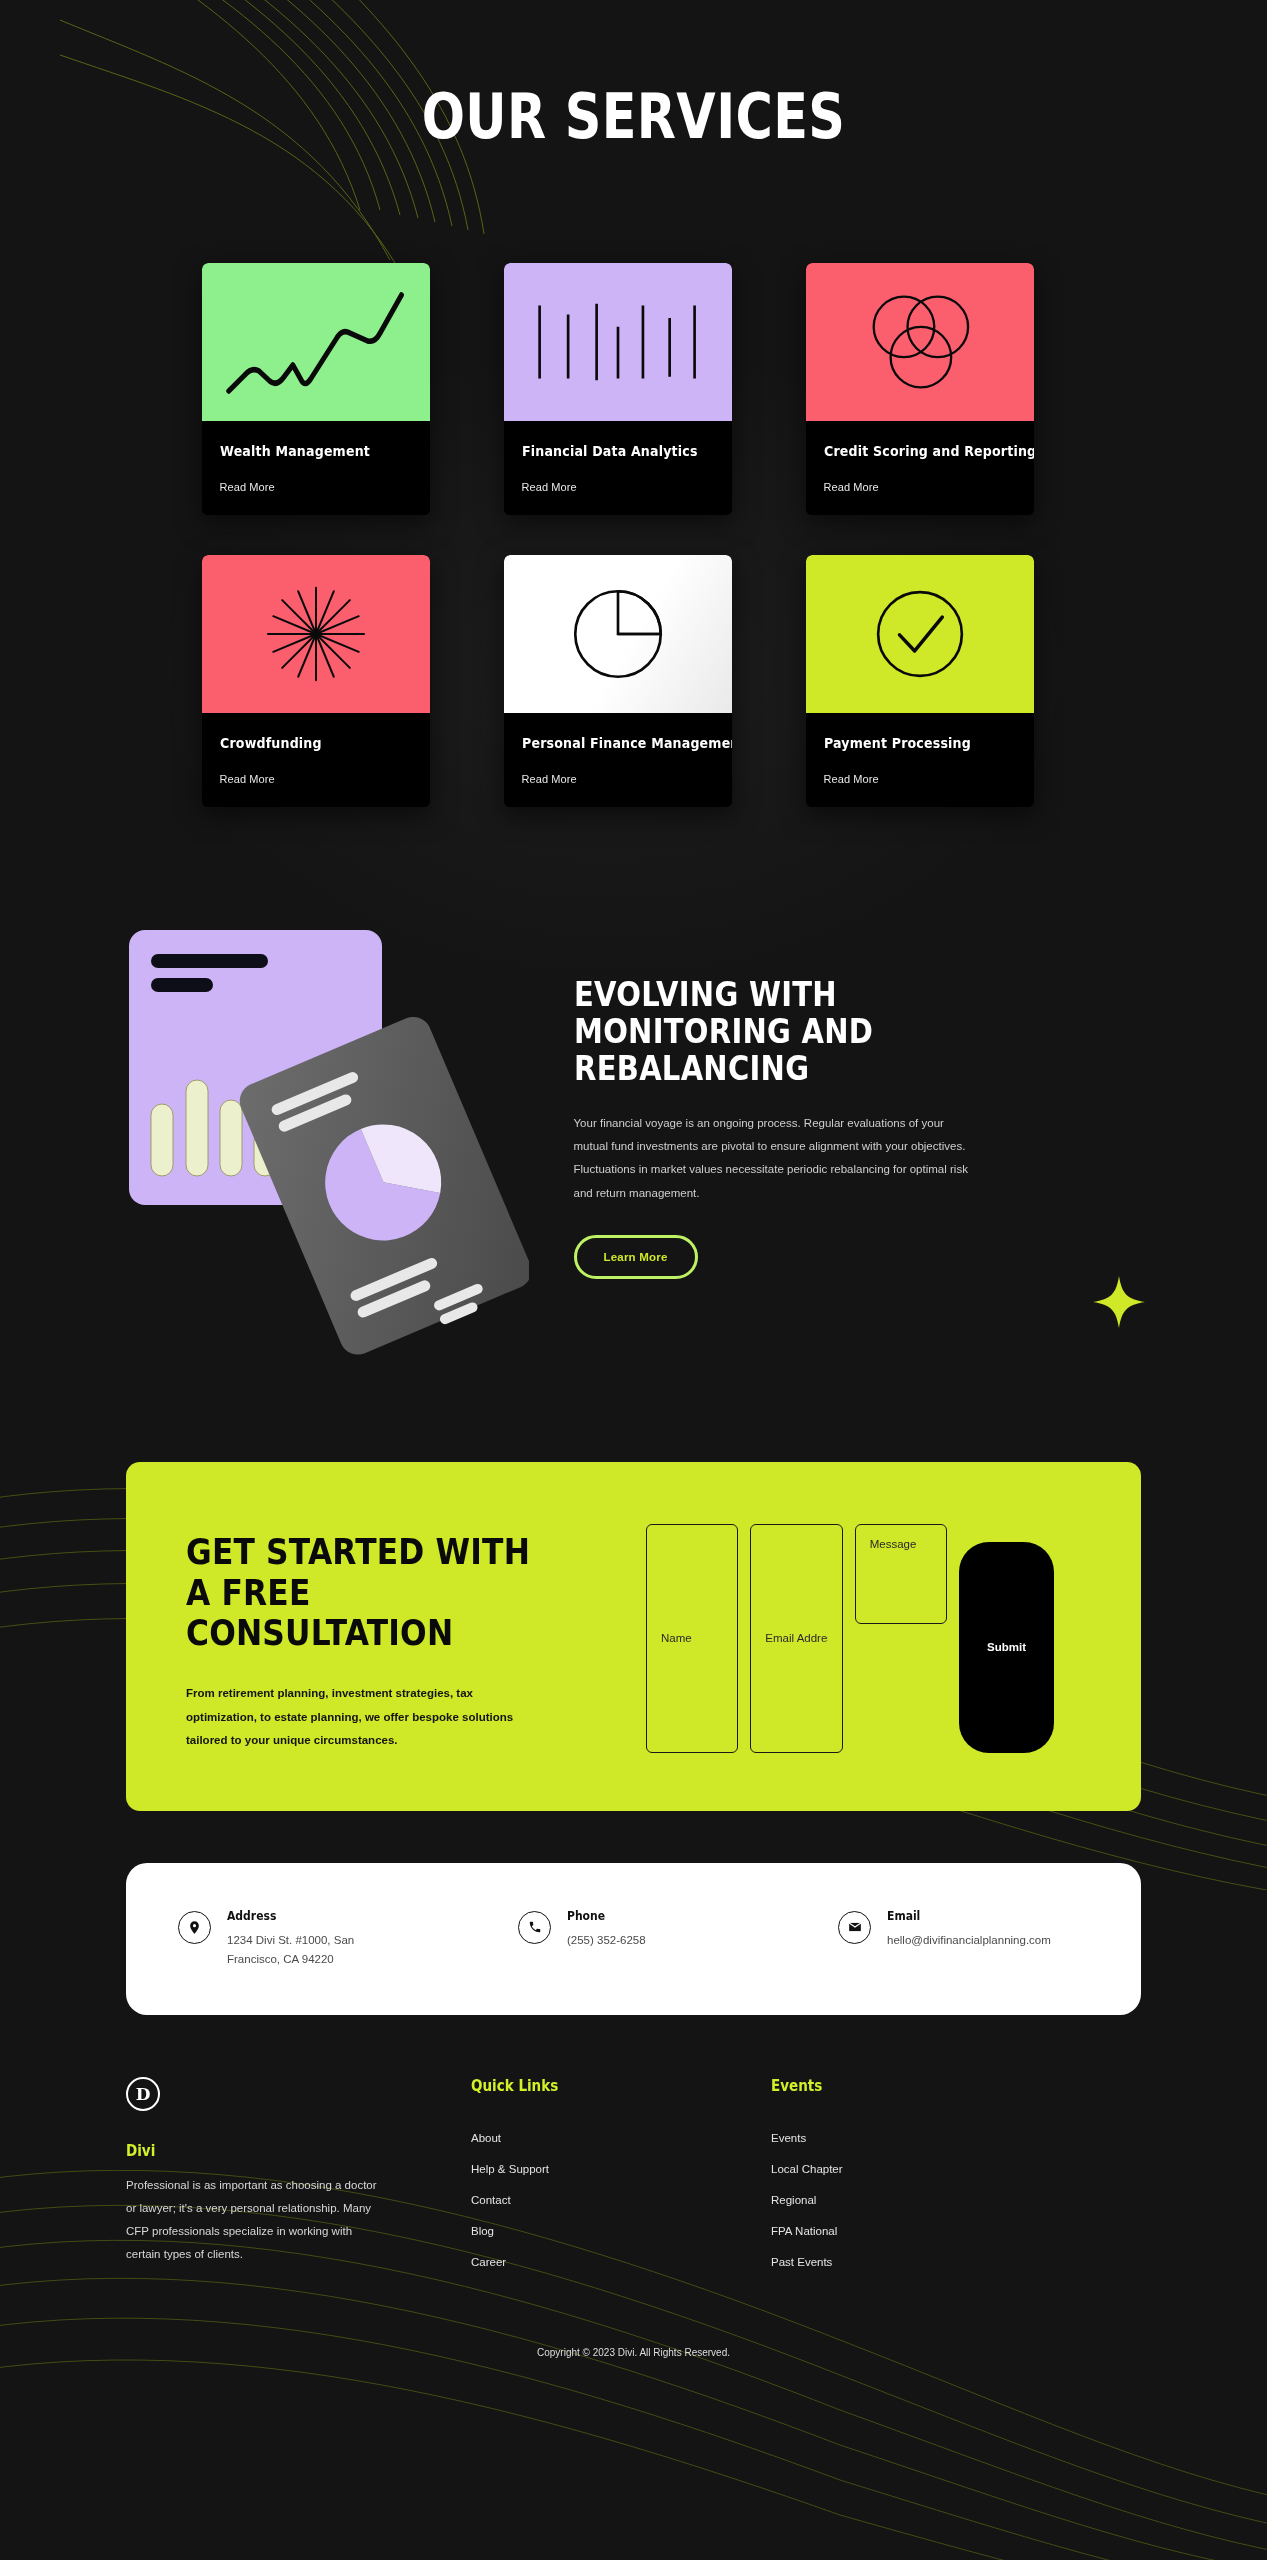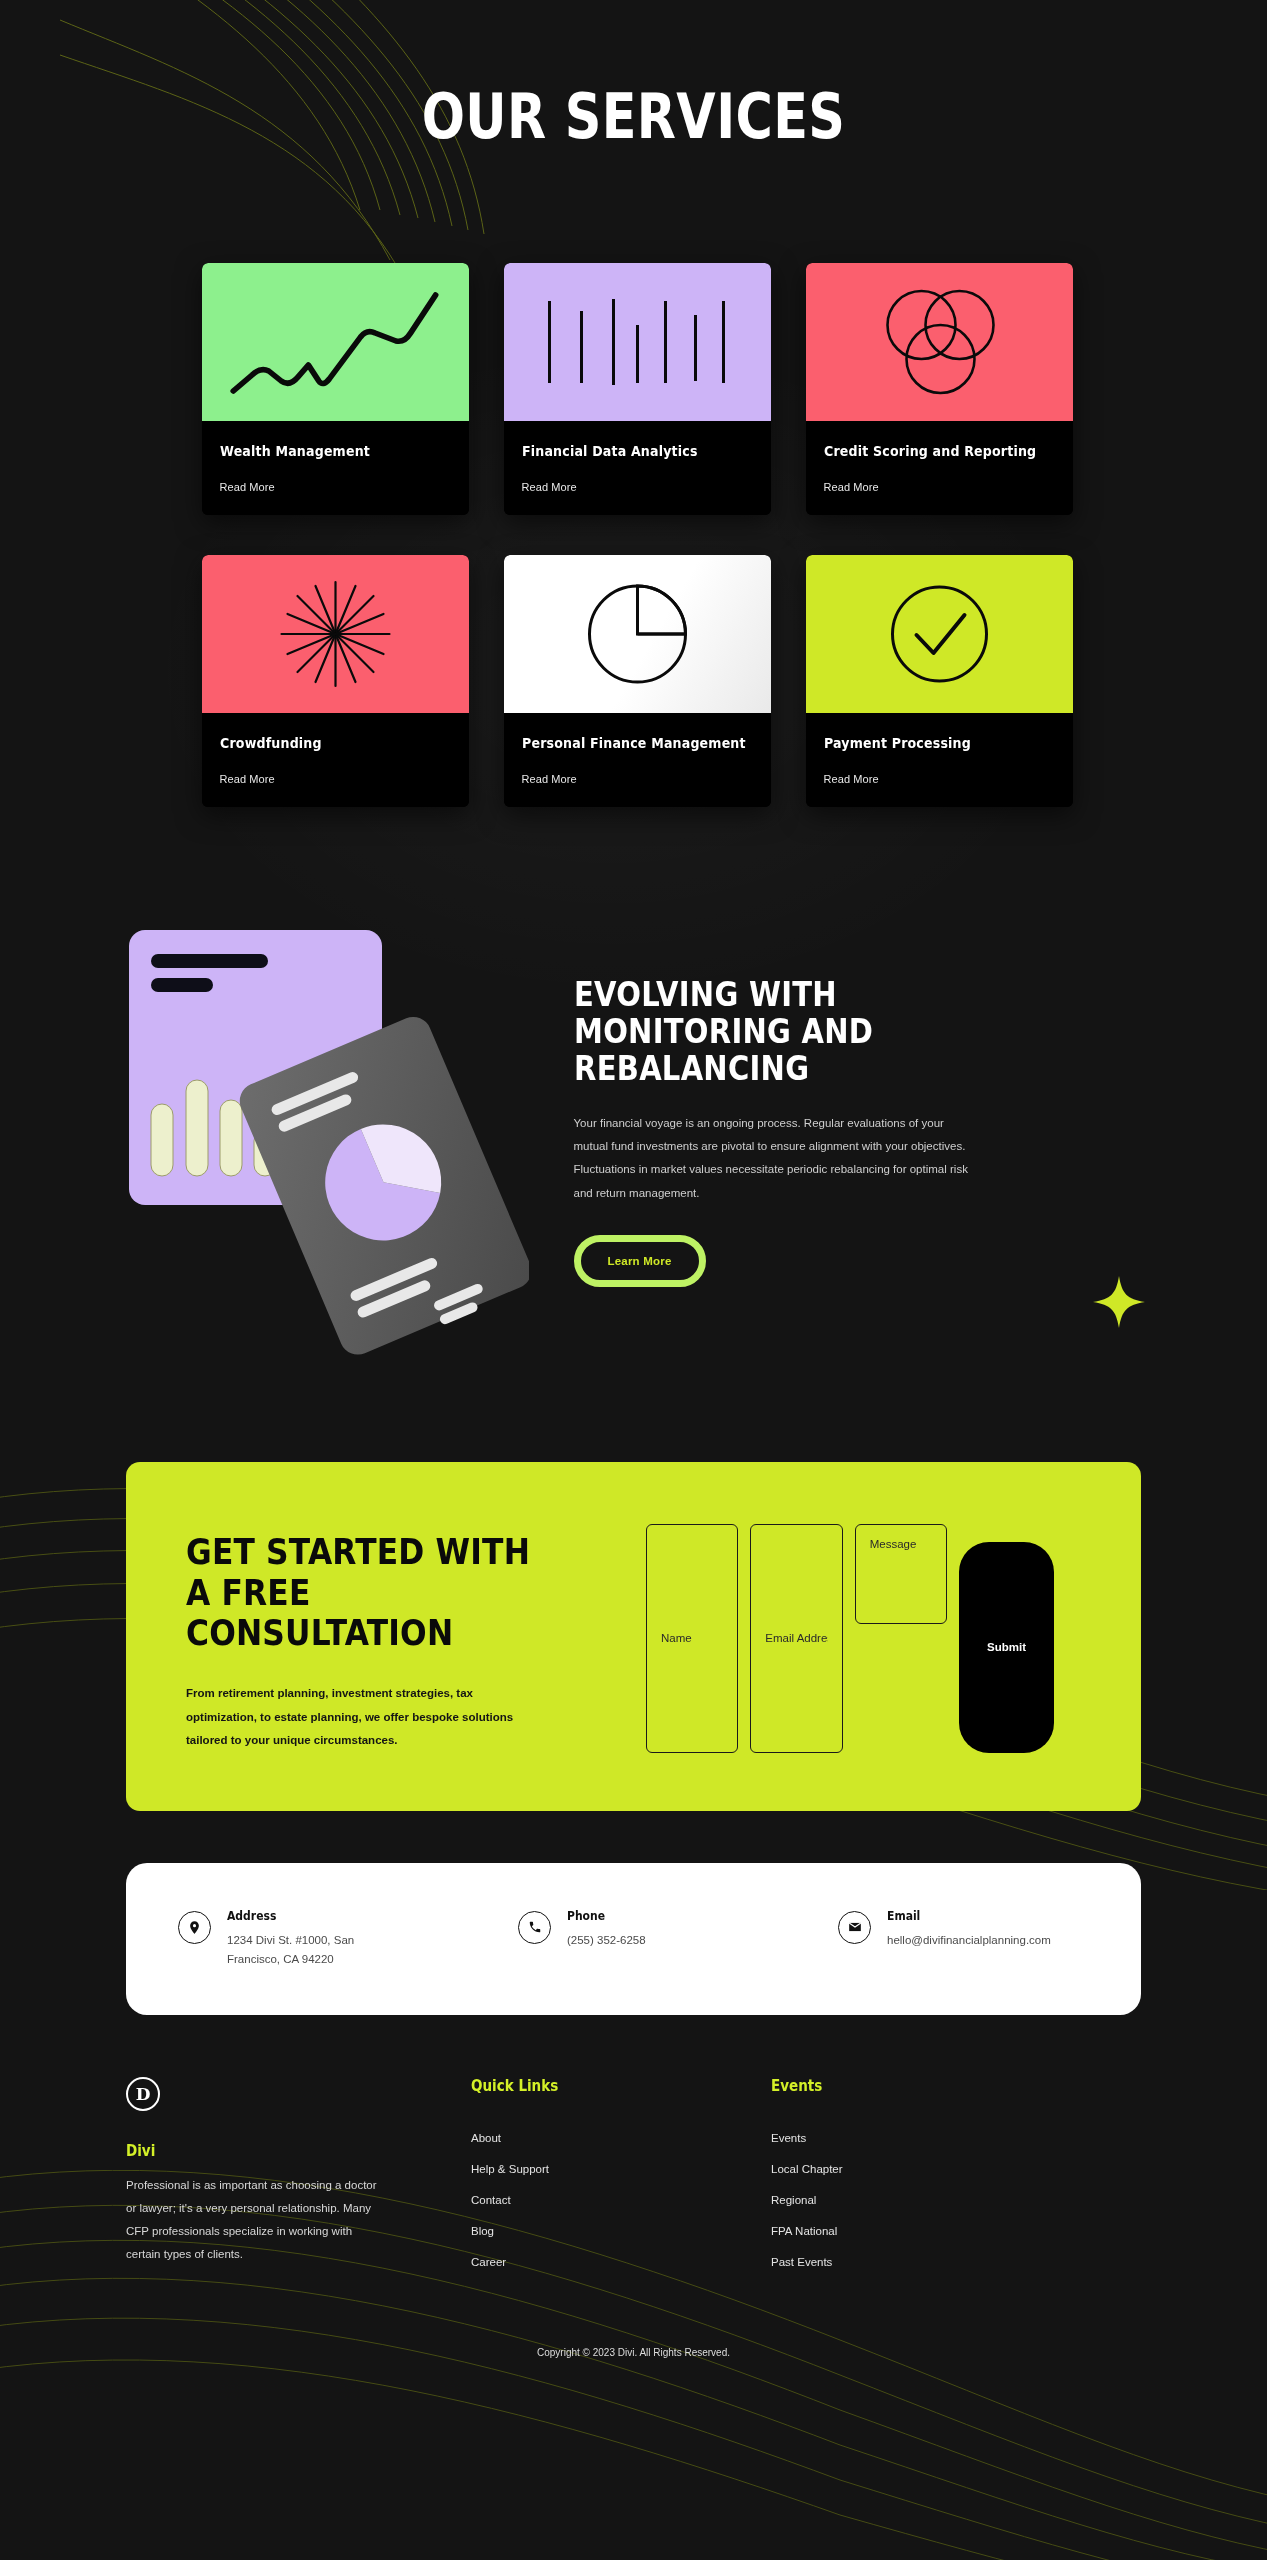--- a/index.html
+++ b/index.html
@@ -54,21 +54,21 @@
   .grid {
     position: relative;
     width: 864px;
     margin: 0 auto;
     display: grid;
     grid-template-columns: repeat(3, 256px);
     gap: 40px 46px;
     z-index: 4;
   }
   .card {
-    width: 267px;
+    width: 228px;
     border-radius: 6px;
     overflow: hidden;
     background: #000000;
     box-shadow: 0 8px 26px rgba(0,0,0,.55);
   }
   .card-art {
     height: 158px;
     position: relative;
     border-radius: 6px 6px 0 0;
     overflow: hidden;
@@ -127,21 +127,21 @@
     margin-top: 24px;
     font-size: 11.5px;
     line-height: 2.02;
     color: #cfcfcf;
     width: 400px;
   }
   .btn-outline {
     display: inline-block;
     margin-top: 30px;
     padding: 13px 27px;
-    border: 7px solid #bef264;
+    border: 3px solid #bef264;
     border-radius: 40px;
     color: #cfe827;
     font-size: 11.5px;
     font-weight: 700;
     background: transparent;
     cursor: pointer;
     letter-spacing: .2px;
   }
   .sparkle { position: absolute; right: -10px; top: 350px; }
 

